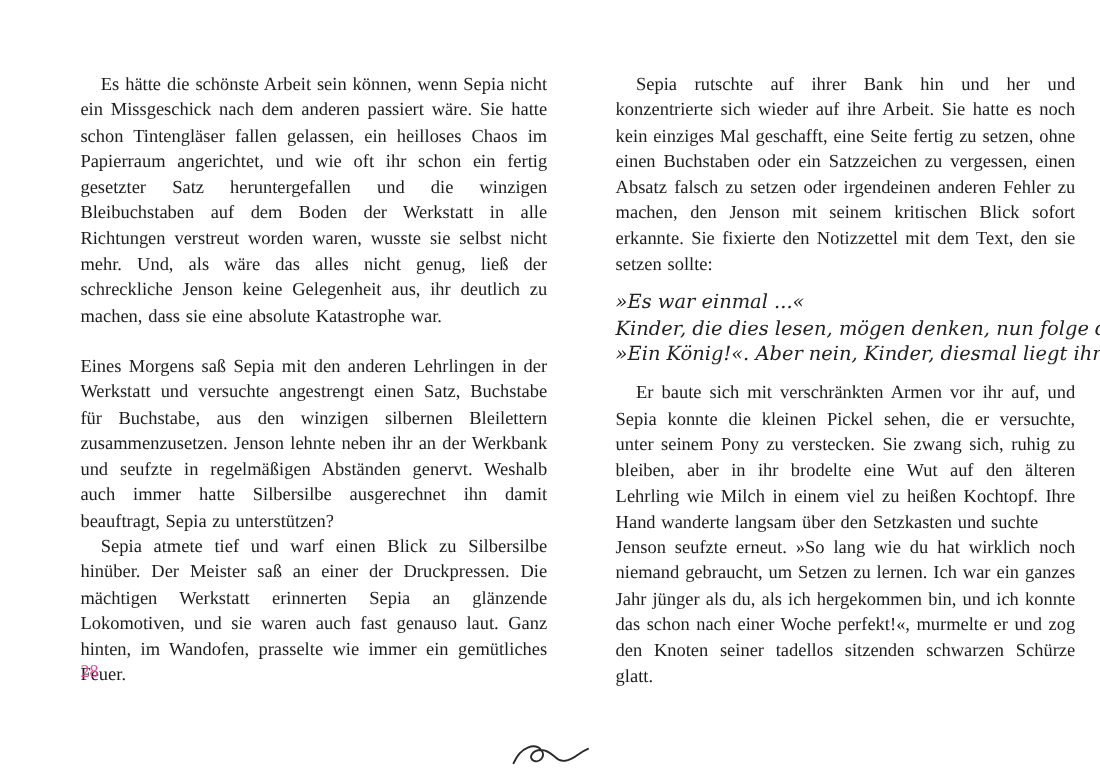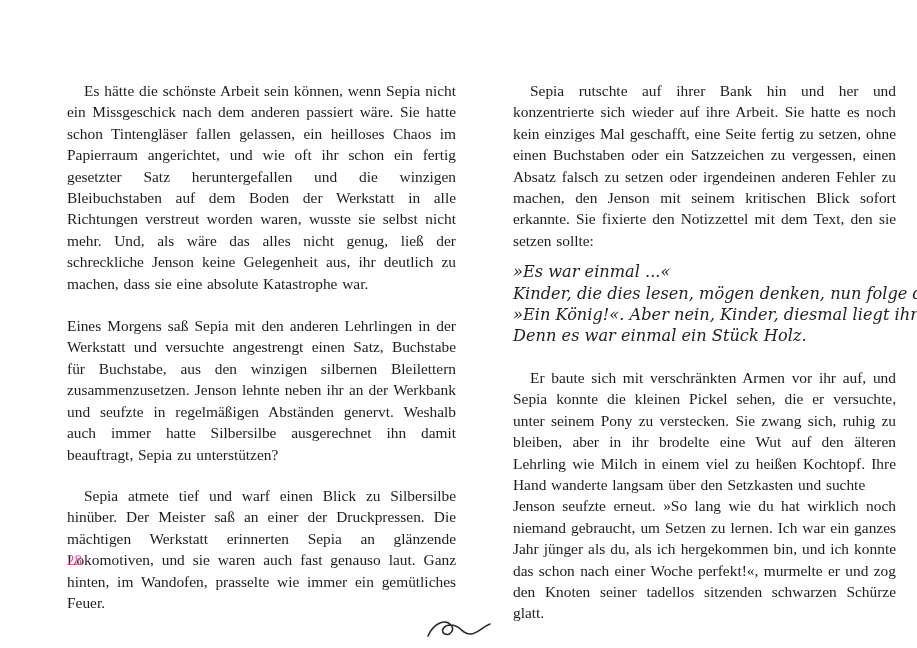--- a/index.html
+++ b/index.html
@@ -24,21 +24,21 @@
   .page-right { left: 513px; width: 383px; }
   .para {
     margin: 0;
     font-size: 15.4px;
     line-height: 21.4px;
     text-align: justify;
     hyphens: auto;
     -webkit-hyphens: auto;
     word-spacing: 0.06em;
   }
-  .indent { text-indent: 17px; margin-top: 20px; }
+  .indent { text-indent: 17px; }
   .section-gap { margin-top: 21px; }
   .quote-block {
     margin: 10px 0 12px 0;
     text-align: left;
     font-family: "DejaVu Serif", serif;
     font-style: italic;
     font-size: 16.2px;
     line-height: 21.4px;
     color: #222222;
   }
@@ -71,21 +71,20 @@
     <p class="para indent">Sepia atmete tief und warf einen Blick zu Silbersilbe hinüber. Der Meister saß an einer der Druckpressen. Die mächtigen Werkstatt erinnerten Sepia an glänzende Lokomotiven, und sie waren auch fast genauso laut. Ganz hinten, im Wandofen, prasselte wie immer ein gemütliches Feuer.</p>
   </div>
 
   <div class="page page-right">
     <p class="para indent">Sepia rutschte auf ihrer Bank hin und her und konzentrierte sich wieder auf ihre Arbeit. Sie hatte es noch kein einziges Mal geschafft, eine Seite fertig zu setzen, ohne einen Buchstaben oder ein Satzzeichen zu vergessen, einen Absatz falsch zu setzen oder irgendeinen anderen Fehler zu machen, den Jenson mit seinem kritischen Blick sofort erkannte. Sie fixierte den Notizzettel mit dem Text, den sie setzen sollte:</p>
 
     <div class="quote-block">
       <div class="quote-line">»Es war einmal ...«</div>
       <div class="quote-line">Kinder, die dies lesen, mögen denken, nun folge das Wort</div>
       <div class="quote-line">»Ein König!«. Aber nein, Kinder, diesmal liegt ihr falsch.</div>
-      <div class="quote-line">Denn es war einmal ein Stück Holz.</div>
     </div>
 
     <p class="para indent">Er baute sich mit verschränkten Armen vor ihr auf, und Sepia konnte die kleinen Pickel sehen, die er versuchte, unter seinem Pony zu verstecken. Sie zwang sich, ruhig zu bleiben, aber in ihr brodelte eine Wut auf den älteren Lehrling wie Milch in einem viel zu heißen Kochtopf. Ihre Hand wanderte langsam über den Setzkasten und suchte</p>
     <p class="para">Jenson seufzte erneut. »So lang wie du hat wirklich noch niemand gebraucht, um Setzen zu lernen. Ich war ein ganzes Jahr jünger als du, als ich hergekommen bin, und ich konnte das schon nach einer Woche perfekt!«, murmelte er und zog den Knoten seiner tadellos sitzenden schwarzen Schürze glatt.</p>
   </div>
 
   <div class="page-number page-number-left">28</div>
 
   <svg class="flourish" viewBox="0 0 70 28" fill="none" xmlns="http://www.w3.org/2000/svg">
     <path d="M4 20 C10 6 22 3 27 9 C31 14 26 20 21 18 C16 16 19 9 27 9 C37 9 38 19 47 18 C55 17 58 11 66 8" stroke="#2a2a2a" stroke-width="1.6" stroke-linecap="round"></path>

